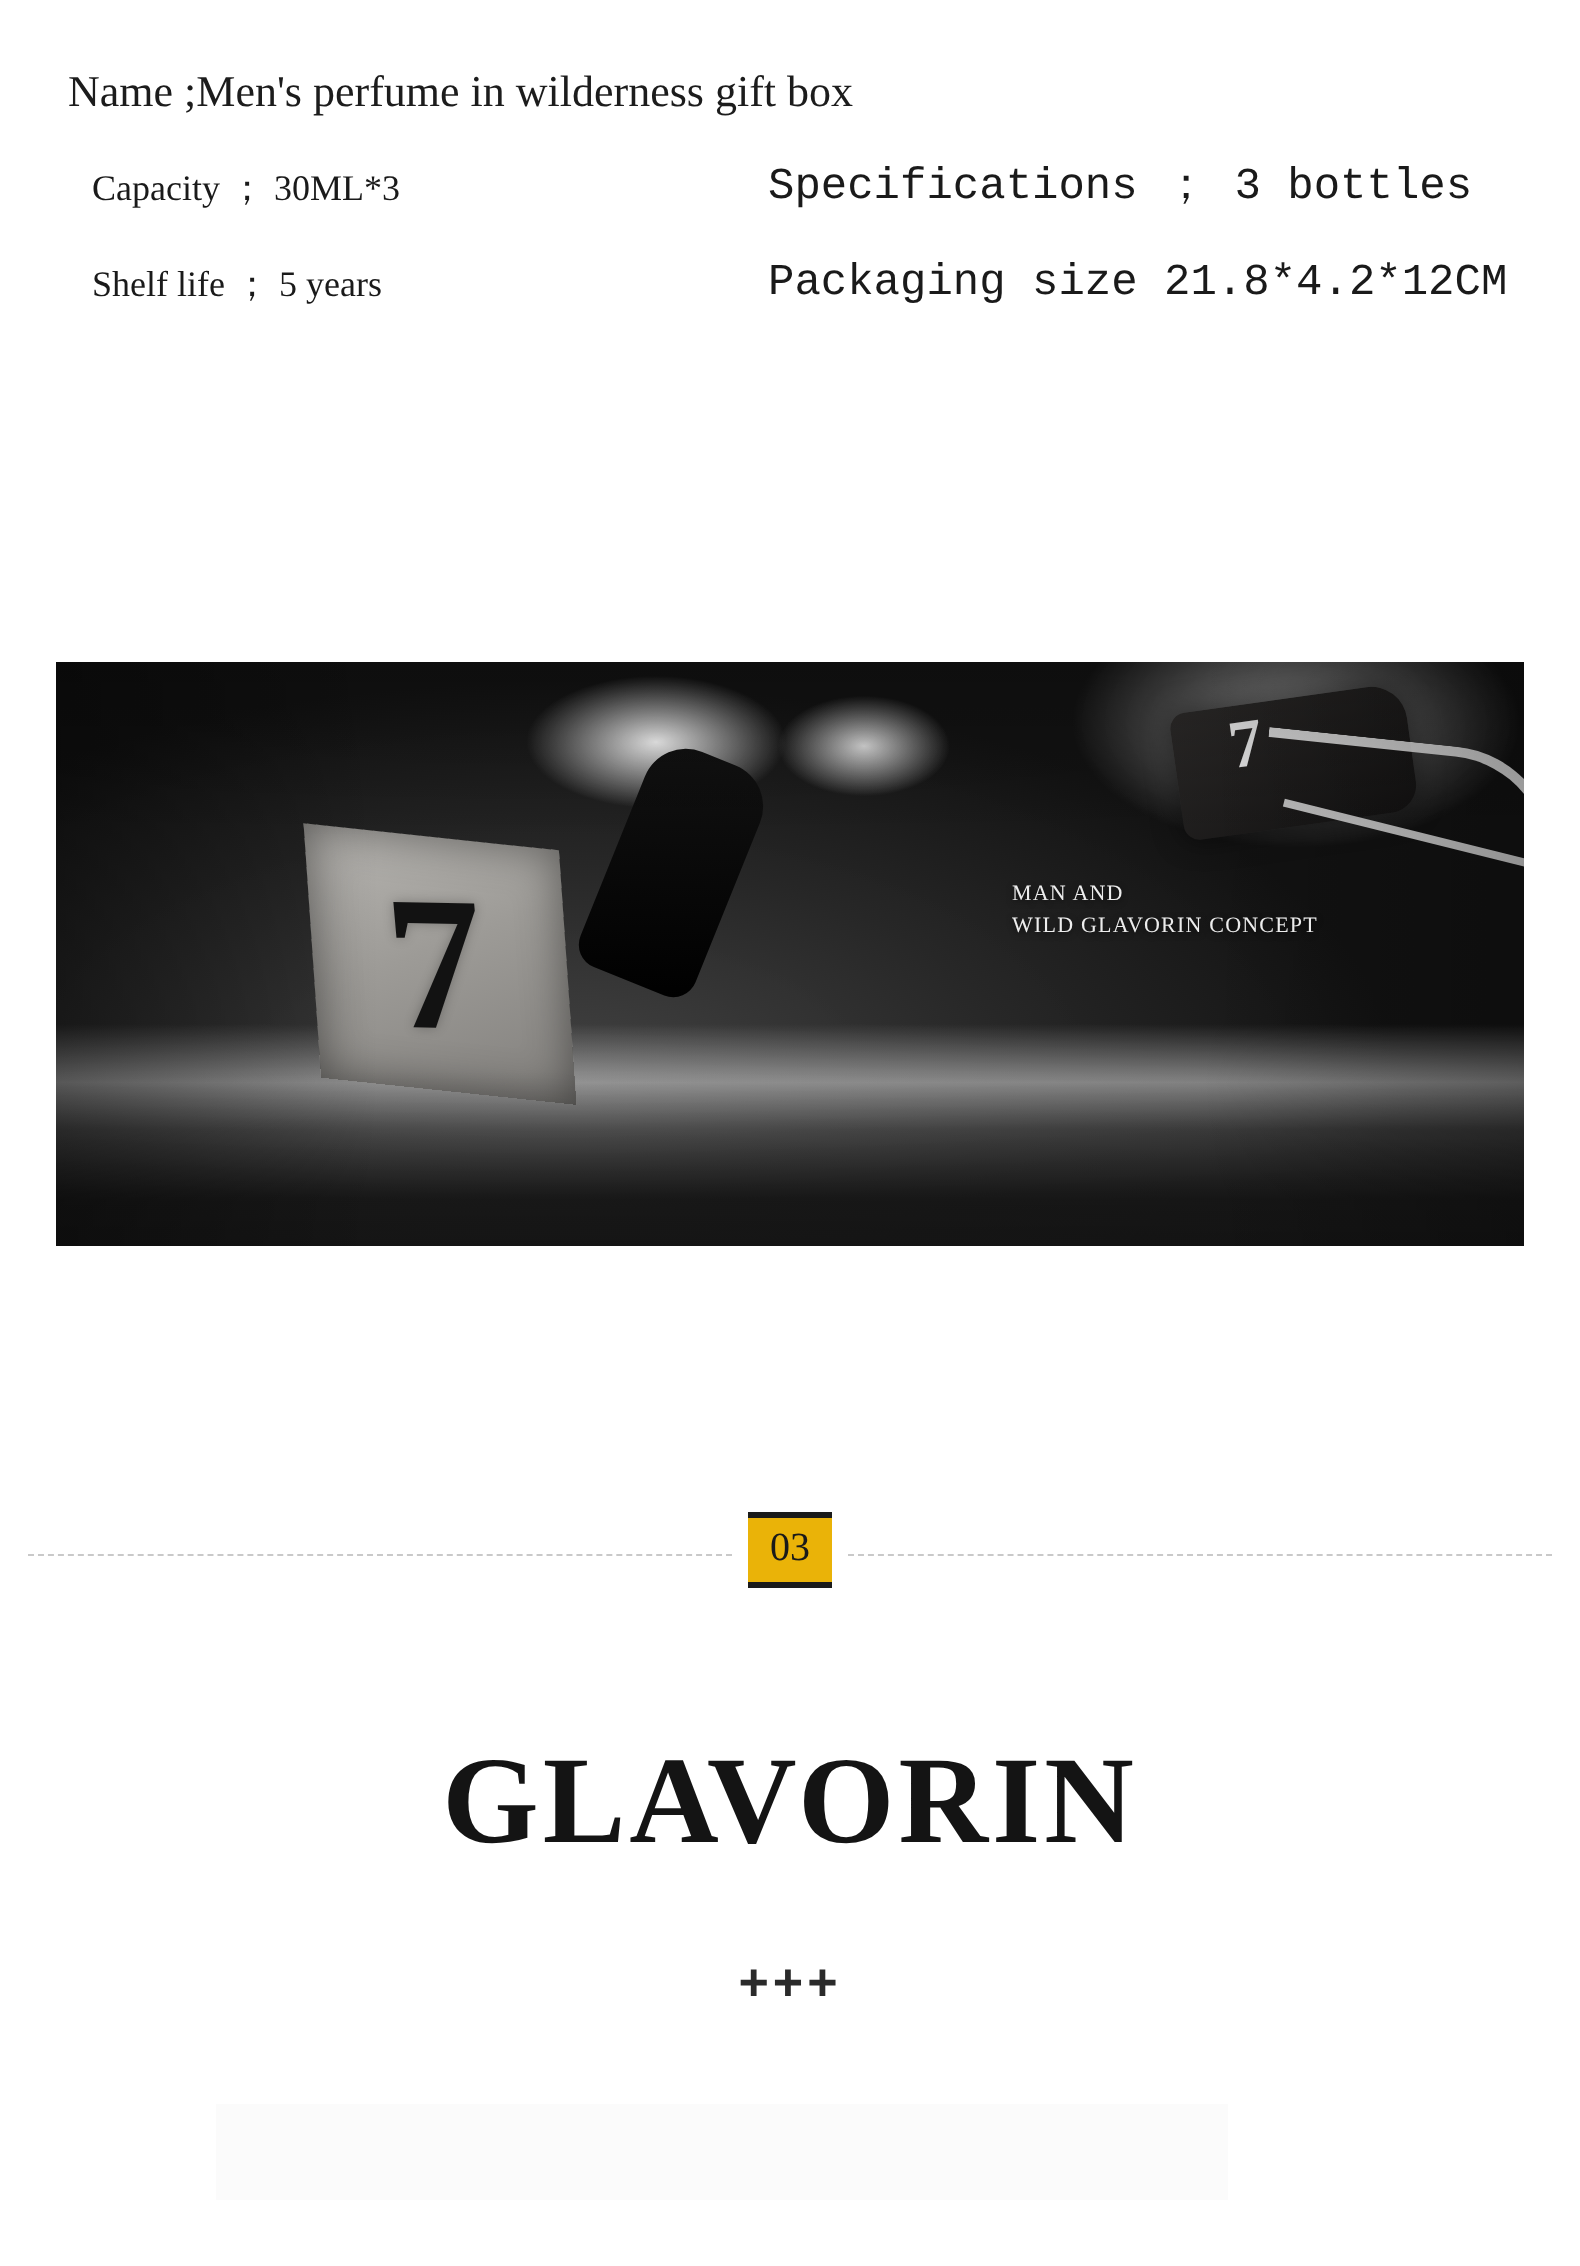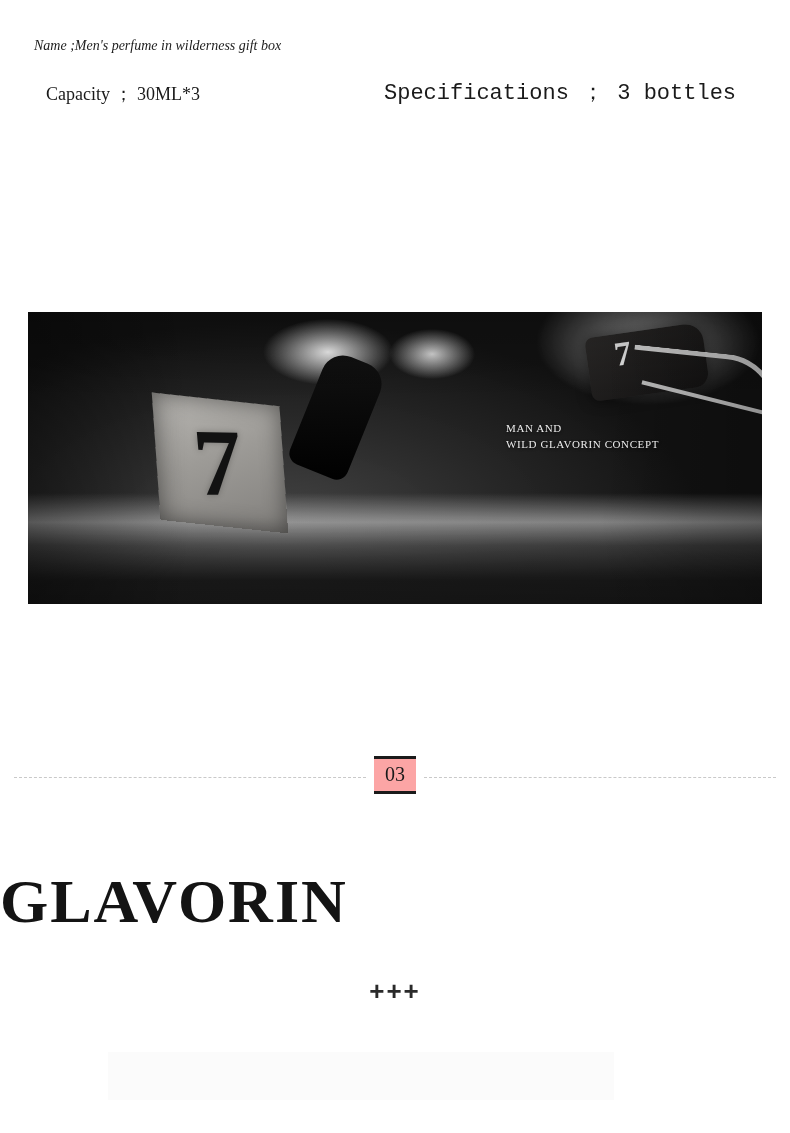--- a/index.html
+++ b/index.html
@@ -19,25 +19,24 @@
 
   
   .spec-block {
     position: absolute;
     left: 0;
     top: 0;
     width: 790px;
     padding: 22px 34px 0 34px;
   }
   .spec-line {
-    font-size: 14px;
+    font-size: 22px;
     line-height: 48px;
     color: #1c1c1c;
     white-space: nowrap;
-    font-style: italic;
   }
   .spec-line.indent-1 { padding-left: 14px; }
   .spec-row {
     display: flex;
     line-height: 48px;
   }
   .spec-row .col-left {
     width: 350px;
     font-size: 18px;
     padding-left: 12px;
@@ -46,21 +45,21 @@
   .spec-row .col-right {
     font-size: 22px;
     white-space: nowrap;
     font-family: Liberation Mono, monospace;
   }
 
   
   .hero {
     position: absolute;
     left: 28px;
-    top: 312px;
+    top: 331px;
     width: 734px;
     height: 292px;
     overflow: hidden;
     background: #2b2b2b;
   }
   .hero-img {
     position: absolute;
     inset: 0;
     
     background:
@@ -198,30 +197,30 @@
     top: 0;
     transform: translateX(-50%);
     width: 42px;
     padding: 4px 0 5px 0;
     border-top: 3px solid #1a1a1a;
     border-bottom: 3px solid #1a1a1a;
     text-align: center;
     font-family: "Liberation Serif", serif;
     font-size: 20px;
     color: #1a1a1a;
-    background: #fca5a5;
+    background: #eab308;
   }
 
   
   .wordmark {
     position: absolute;
     left: 0;
     top: 866px;
     width: 790px;
-    text-align: left;
+    text-align: center;
     font-family: "Liberation Serif", serif;
     font-size: 62px;
     font-weight: 700;
     letter-spacing: 2px;
     color: #141414;
   }
   .plus-row {
     position: absolute;
     left: 0;
     top: 976px;
@@ -245,20 +244,24 @@
   }
 </style>
 </head>
 <body>
 
 <div class="spec-block">
   <div class="spec-line">Name ;Men's perfume in wilderness gift box</div>
   <div class="spec-row">
     <div class="col-left">Capacity ；  30ML*3</div>
     <div class="col-right">Specifications ；  3 bottles</div>
+  </div>
+  <div class="spec-row">
+    <div class="col-left">Shelf life ；  5 years</div>
+    <div class="col-right">Packaging size 21.8*4.2*12CM</div>
   </div>
 </div>
 
 <div class="hero">
   <div class="hero-img"></div>
   <div class="saddle-cloth"></div>
   <div class="saddle-number">7</div>
   <div class="boot"></div>
   <div class="blinker"></div>
   <div class="blinker-number">7</div>

